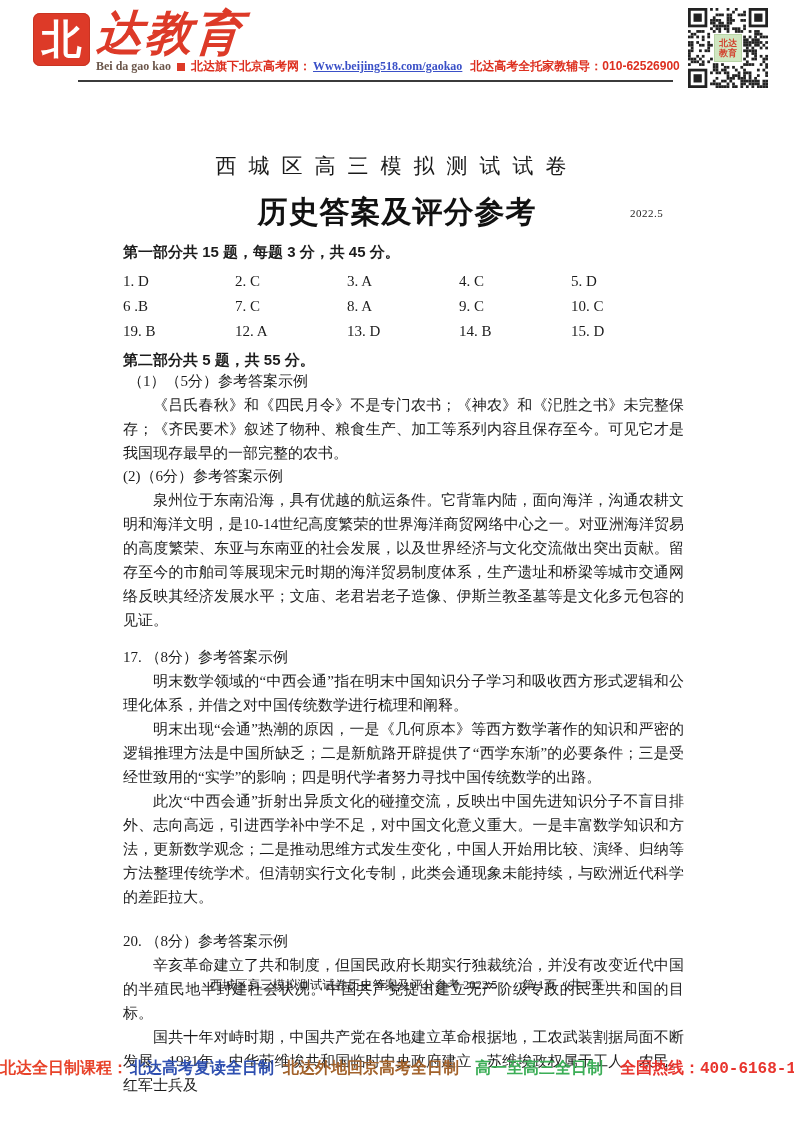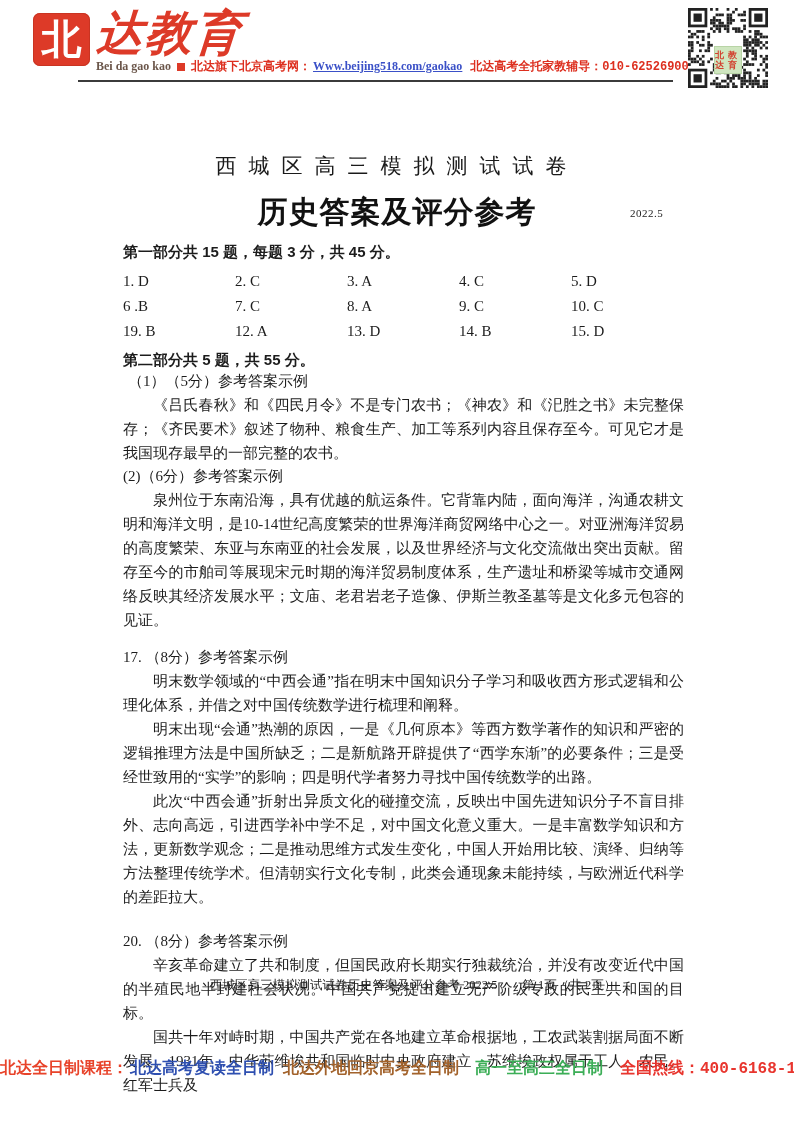--- a/index.html
+++ b/index.html
@@ -38,36 +38,36 @@
   .tagline .en {
     color:#6b564a; font-weight:bold; margin-right:4px;
     font-family:"Liberation Serif",serif;
   }
   .tagline .sq {
     display:inline-block; width:8px; height:8px;
     background:#dd3a28; margin:0 6px 1px 2px; vertical-align:middle;
   }
   .tagline .red {
     color:#dd2f1f; font-weight:bold;
-    font-family:Liberation Mono, monospace;
+    font-family:Liberation Sans, sans-serif;
   }
   .tagline a.link {
     color:#3a50c7; font-weight:bold; text-decoration:underline;
     margin:0 8px 0 2px; font-family:"Liberation Serif",serif;
   }
   .header-rule {
     position:absolute; left:78px; top:80px;
     width:595px; height:2px; background:#3b3b3b;
   }
   .qr-wrap { position:absolute; left:688px; top:8px; width:80px; height:80px; }
   .qr-wrap svg { width:80px; height:80px; display:block; }
   .qr-center {
-    position:absolute; left:26px; top:38px; width:28px; height:28px;
+    position:absolute; left:26px; top:26px; width:28px; height:28px;
     background:#cfe6c0; border:1px solid #b8d4a6;
-    display:flex; flex-direction:row; align-items:center; justify-content:center;
+    display:flex; flex-direction:column; align-items:center; justify-content:center;
     font-size:9px; line-height:10px; color:#d2402e; font-weight:bold;
     font-family:Liberation Sans, sans-serif;
   }
 
   
   .title1 {
     position:absolute; left:0; top:152px; width:100%;
     text-align:center; font-size:21px; letter-spacing:12px;
     color:#1a1a1a;
   }

